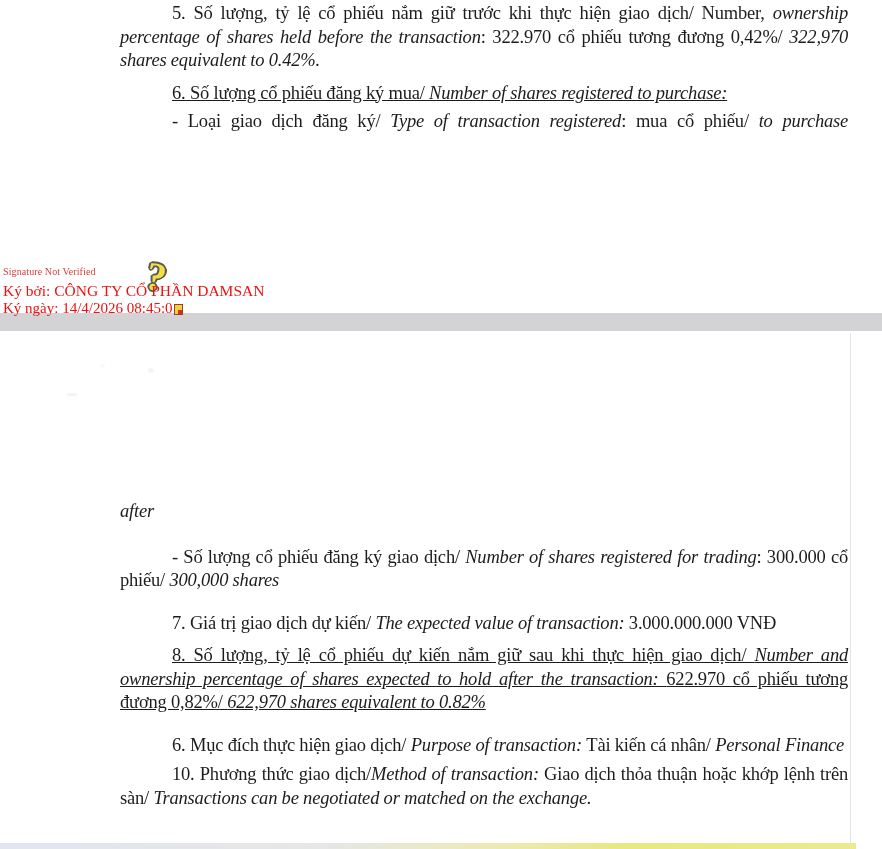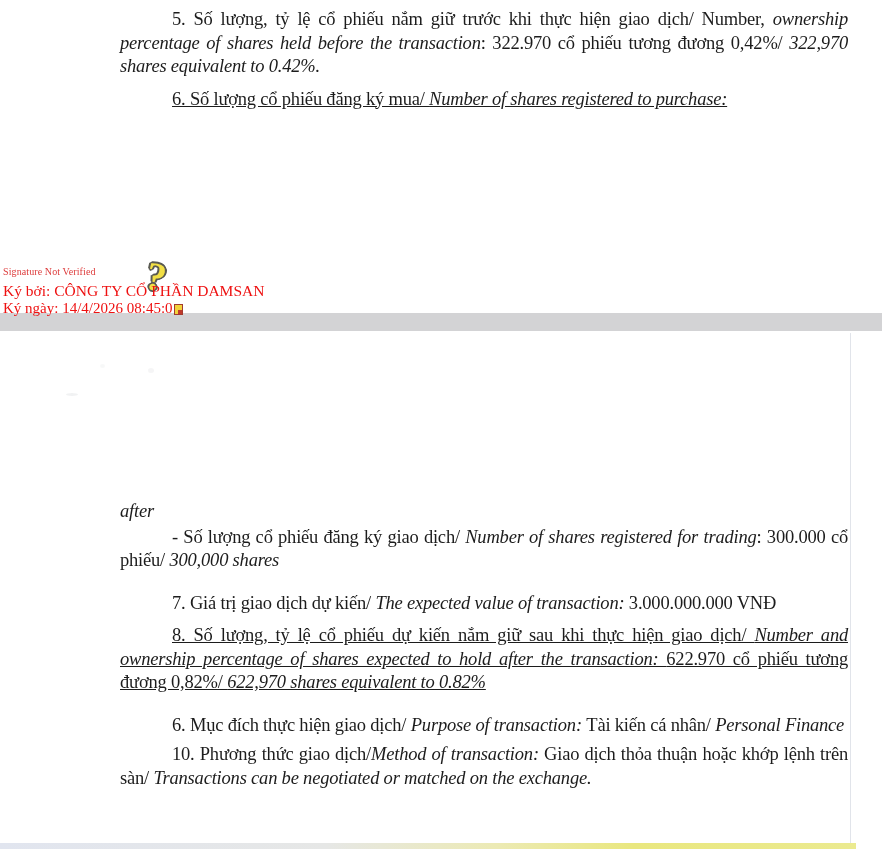--- a/index.html
+++ b/index.html
@@ -6,28 +6,28 @@
   body{
     width:882px;height:849px;position:relative;overflow:hidden;
     background:#ffffff;color:#1c1c1c;
     font-family:"Liberation Serif","DejaVu Serif",serif;
   }
   .textcol{
     position:absolute;left:120px;width:728px;
     font-size:18.5px;line-height:23.5px;letter-spacing:-0.2px;
     text-align:justify;
   }
-  #page1-text{top:8px;}
+  #page1-text{top:2px;}
   #page2-text{top:500px;}
   .para{margin:0;text-indent:52px;}
   .noindent{text-indent:0;}
   .it{font-style:italic;}
   .rm{font-style:normal;}
   .mt2{margin-top:2px;}  .mt4{margin-top:19px;}  .mt5{margin-top:5px;}
-  .mt6{margin-top:6px;}  .mt9{margin-top:9px;text-decoration:underline;}  .mt10{margin-top:2px;}
+  .mt6{margin-top:6px;}  .mt9{margin-top:9px;text-decoration:underline;}  .mt10{margin-top:22px;}
   .force-just{text-align-last:justify;}
 
   
   #signature{
     position:absolute;left:3px;top:266px;z-index:3;color:#ee1111;
     cursor:pointer;
   }
   .sig-status{font-size:10px;line-height:11px;color:#dd3b3b;margin-bottom:5px;letter-spacing:0.1px;}
   .sig-signer{font-size:15.5px;line-height:17px;}
   .sig-date{font-size:15px;line-height:16px;margin-top:1px;}
@@ -61,20 +61,21 @@
   #smudge1{left:66px;top:393px;width:12px;height:3px;}
   #smudge2{left:148px;top:368px;width:6px;height:5px;opacity:0.10;}
   #smudge3{left:100px;top:364px;width:5px;height:4px;opacity:0.08;}
 </style>
 </head>
 <body>
 
 <div class="textcol" id="page1-text">
   <p class="para"><span class="rm">5. Số lượng, tỷ lệ cổ phiếu nắm giữ trước khi thực hiện giao dịch/ Number, </span><span class="it">ownership percentage of shares held before the transaction</span><span class="rm">: 322.970 cổ phiếu tương đương 0,42%/ </span><span class="it">322,970 shares equivalent to 0.42%.</span></p>
   <p class="para mt9"><span class="rm">6. Số lượng cổ phiếu đăng ký mua/ </span><span class="it">Number of shares registered to purchase:</span></p>
+  <p class="para mt5 force-just"><span class="rm">- Loại giao dịch đăng ký/ </span><span class="it">Type of transaction registered</span><span class="rm">: mua cổ phiếu/ </span><span class="it">to purchase</span></p>
 </div>
 
 <span id="sig-badge">?</span>
 <div id="signature">
   <div class="sig-status">Signature Not Verified</div>
   <div class="sig-signer">Ký bởi: CÔNG TY CỔ PHẦN DAMSAN</div>
   <div class="sig-date"><span>Ký ngày: 14/4/2026 08:45:0</span><span class="seal"><i></i></span></div>
 </div>
 
 <div id="page-divider"></div>

